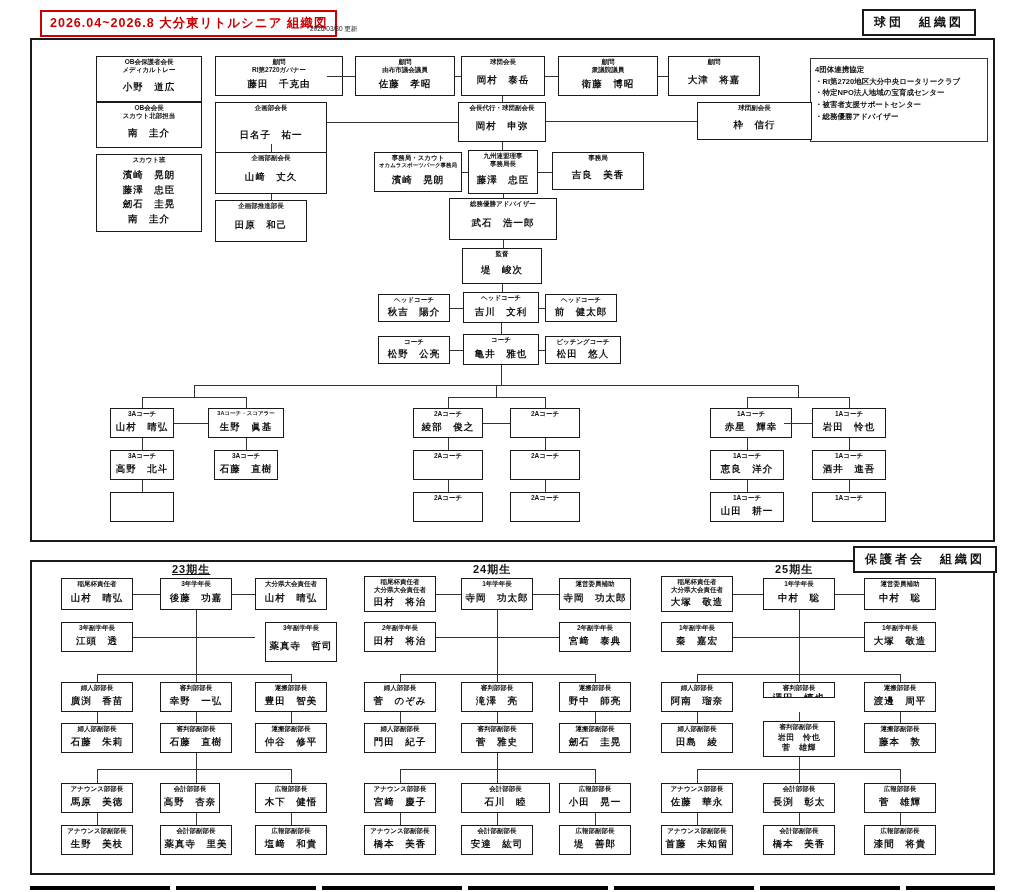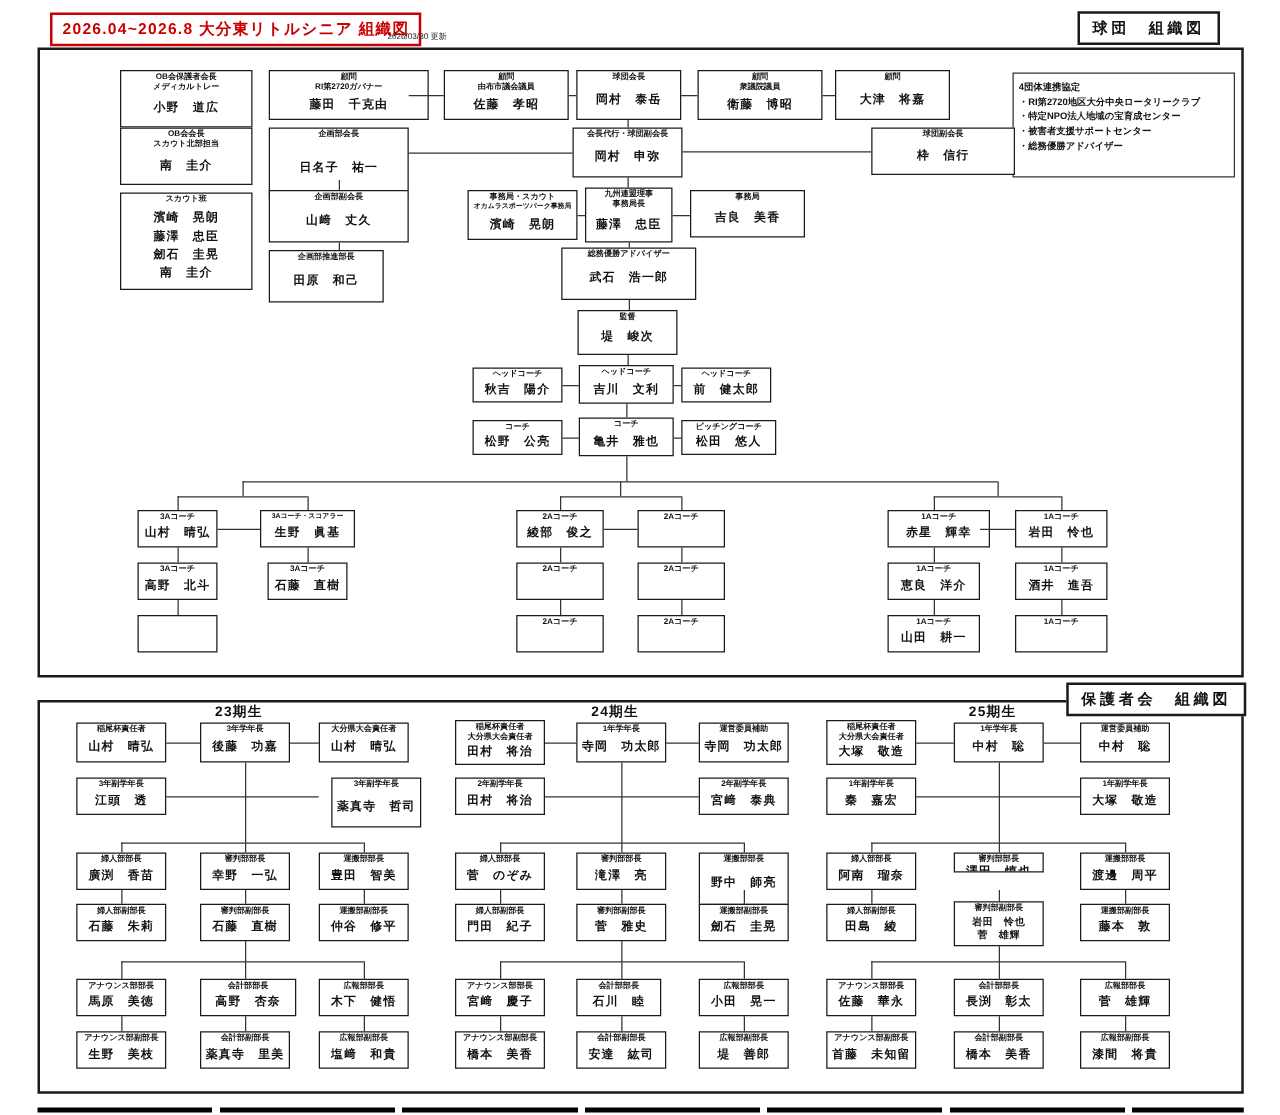--- a/index.html
+++ b/index.html
@@ -332,21 +332,21 @@
   <div class="vl" style="left:798px;top:385px;height:12px"></div>
   <div class="hl" style="left:747px;top:397px;width:102px"></div>
   <div class="vl" style="left:747px;top:397px;height:11px"></div>
   <div class="vl" style="left:849px;top:397px;height:11px"></div>
   <div class="hl" style="left:784px;top:423px;width:28px"></div>
   <div class="vl" style="left:747px;top:438px;height:12px"></div>
   <div class="vl" style="left:849px;top:438px;height:12px"></div>
   <div class="vl" style="left:747px;top:480px;height:12px"></div>
   <div class="vl" style="left:849px;top:480px;height:12px"></div>
 
-  <div class="ghead" style="left:172px;top:562px;">23期生</div>
+  <div class="ghead" style="left:172px;top:562px;text-decoration:underline;">23期生</div>
   <div class="ghead" style="left:473px;top:562px;">24期生</div>
   <div class="ghead" style="left:775px;top:562px;">25期生</div>
 
   <div class="node" style="left:61px;top:578px;width:72px;height:32px">
     <div class="nt">稲尾杯責任者</div>
     <div class="names">
         <div class="nn">山村　晴弘</div>
       </div>
   </div>
   <div class="node" style="left:160px;top:578px;width:72px;height:32px">
@@ -408,21 +408,21 @@
     <div class="names">
         <div class="nn">仲谷　修平</div>
       </div>
   </div>
   <div class="node" style="left:61px;top:783px;width:72px;height:30px">
     <div class="nt">アナウンス部部長</div>
     <div class="names">
         <div class="nn">馬原　美徳</div>
       </div>
   </div>
-  <div class="node" style="left:160px;top:783px;width:77px;height:30px">
+  <div class="node" style="left:160px;top:783px;width:60px;height:30px">
     <div class="nt">会計部部長</div>
     <div class="names">
         <div class="nn">高野　杏奈</div>
       </div>
   </div>
   <div class="node" style="left:255px;top:783px;width:72px;height:30px">
     <div class="nt">広報部部長</div>
     <div class="names">
         <div class="nn">木下　健悟</div>
       </div>
@@ -502,21 +502,21 @@
     <div class="names">
         <div class="nn">菅　のぞみ</div>
       </div>
   </div>
   <div class="node" style="left:461px;top:682px;width:72px;height:30px">
     <div class="nt">審判部部長</div>
     <div class="names">
         <div class="nn">滝澤　亮</div>
       </div>
   </div>
-  <div class="node" style="left:559px;top:682px;width:72px;height:42px">
+  <div class="node" style="left:559px;top:682px;width:72px;height:30px">
     <div class="nt">運搬部部長</div>
     <div class="names">
         <div class="nn">野中　師亮</div>
       </div>
   </div>
   <div class="node" style="left:364px;top:723px;width:72px;height:30px">
     <div class="nt">婦人部副部長</div>
     <div class="names">
         <div class="nn">門田　紀子</div>
       </div>
@@ -532,21 +532,21 @@
     <div class="names">
         <div class="nn">劒石　圭晃</div>
       </div>
   </div>
   <div class="node" style="left:364px;top:783px;width:72px;height:30px">
     <div class="nt">アナウンス部部長</div>
     <div class="names">
         <div class="nn">宮﨑　慶子</div>
       </div>
   </div>
-  <div class="node" style="left:461px;top:783px;width:68px;height:30px">
+  <div class="node" style="left:461px;top:783px;width:89px;height:30px">
     <div class="nt">会計部部長</div>
     <div class="names">
         <div class="nn">石川　睦</div>
       </div>
   </div>
   <div class="node" style="left:559px;top:783px;width:72px;height:30px">
     <div class="nt">広報部部長</div>
     <div class="names">
         <div class="nn">小田　晃一</div>
       </div>

